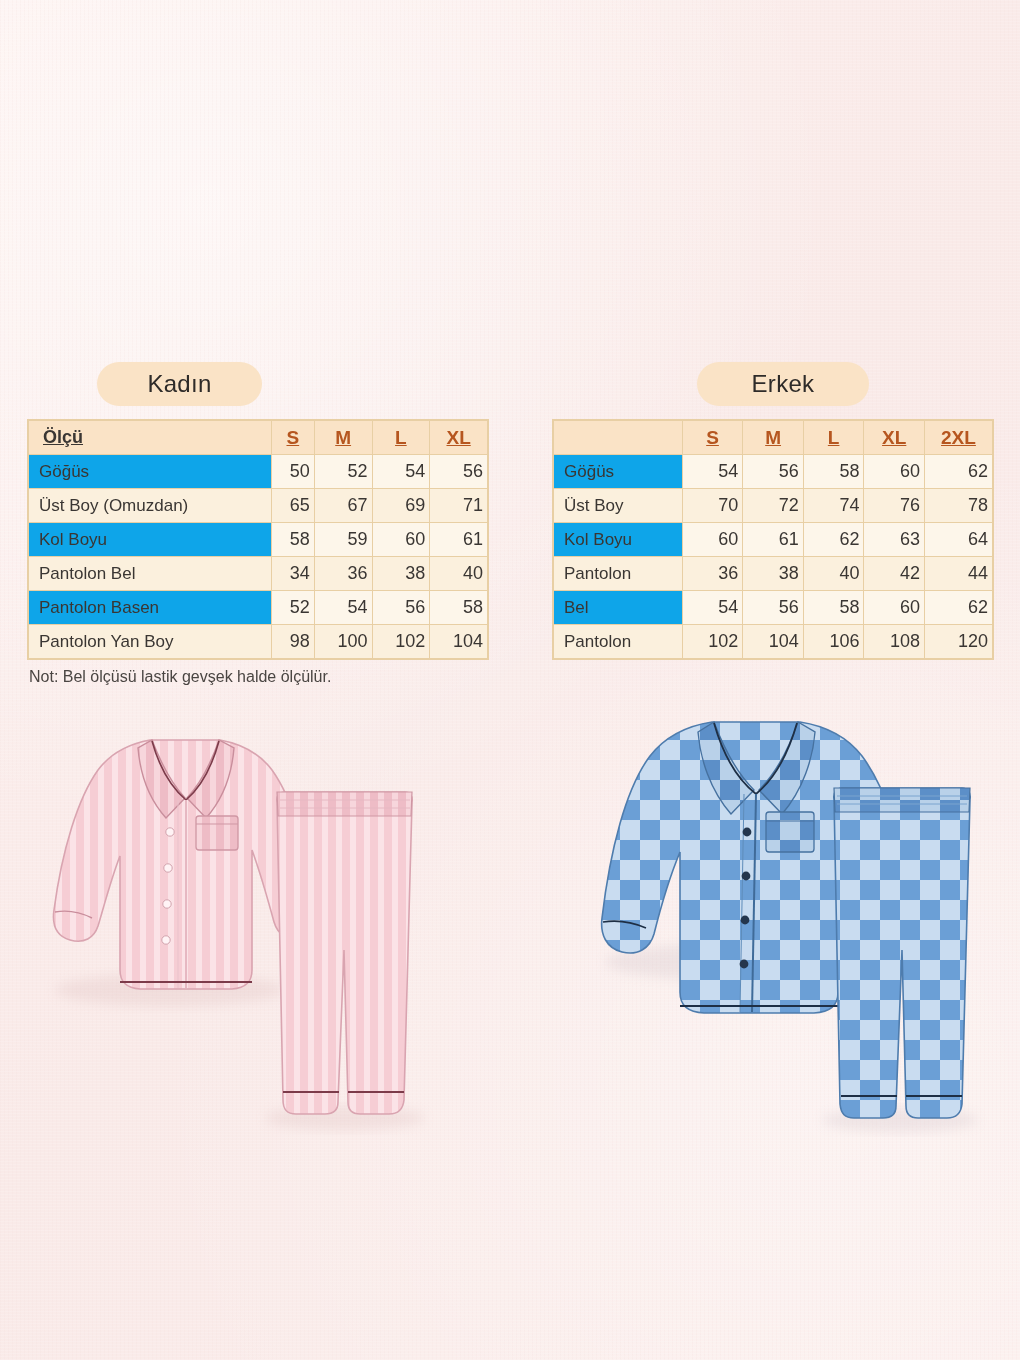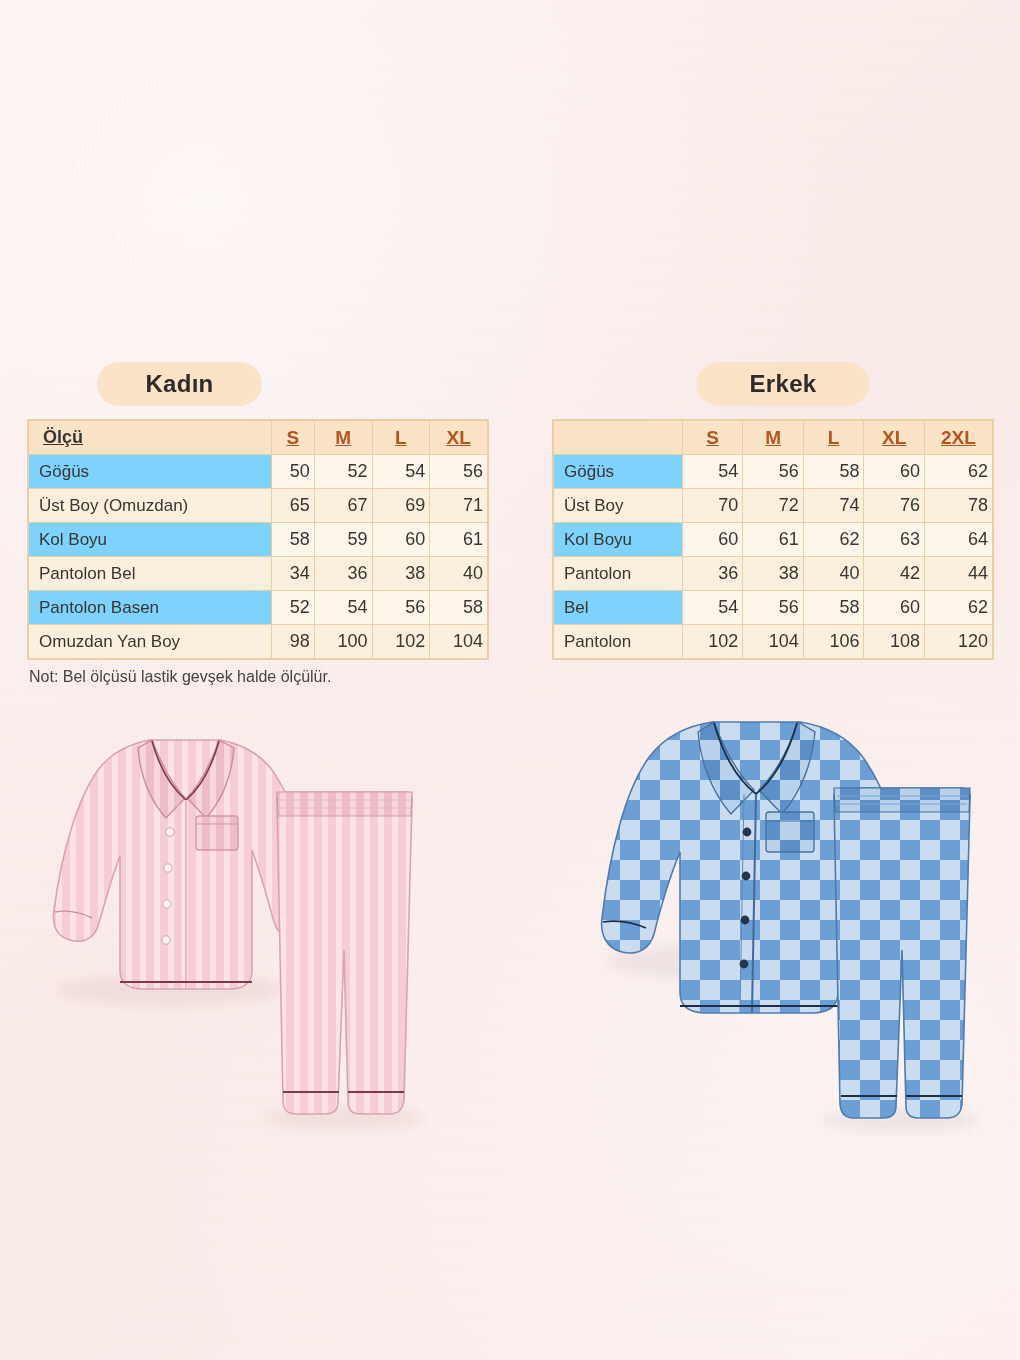--- a/index.html
+++ b/index.html
@@ -36,21 +36,21 @@
   .pill {
     position: absolute;
     background: #fae3c6;
     border-radius: 26px;
     height: 44px;
     display: flex;
     align-items: center;
     justify-content: center;
     color: #2e2b29;
     font-size: 24px;
-    font-weight: bold;
+    font-weight: normal;
     letter-spacing: 0.3px;
   }
   #pill-women { left: 97px; top: 362px; width: 165px; }
   #pill-men   { left: 697px; top: 362px; width: 172px; }
 
   
   .sizetable {
     position: absolute;
     border-collapse: collapse;
     font-size: 18px;
@@ -77,21 +77,21 @@
   }
   .sizetable thead th.first {
     color: #3a3633;
     text-align: left;
     padding-left: 14px;
     font-size: 18px;
   }
   .sizetable tbody td.label {
     text-align: left;
     padding-left: 10px;
-    background: #7dd3fc;
+    background: #0ea5e9;
     font-size: 17px;
   }
   .sizetable tbody td.val {
     background: #fdf6ea;
     font-size: 18px;
     text-align: right;
   }
   .sizetable tbody tr:nth-child(even) td { background: #fbf0dd; }
 
   .note {
@@ -160,21 +160,21 @@
       <td class="val">40</td>
     </tr>
     <tr>
       <td class="label">Pantolon Basen</td>
       <td class="val">52</td>
       <td class="val">54</td>
       <td class="val">56</td>
       <td class="val">58</td>
     </tr>
     <tr>
-      <td class="label">Omuzdan Yan Boy</td>
+      <td class="label">Pantolon Yan Boy</td>
       <td class="val">98</td>
       <td class="val">100</td>
       <td class="val">102</td>
       <td class="val">104</td>
     </tr>
   </tbody>
 </table>
 
 <table class="sizetable" id="table-men">
   <thead>

